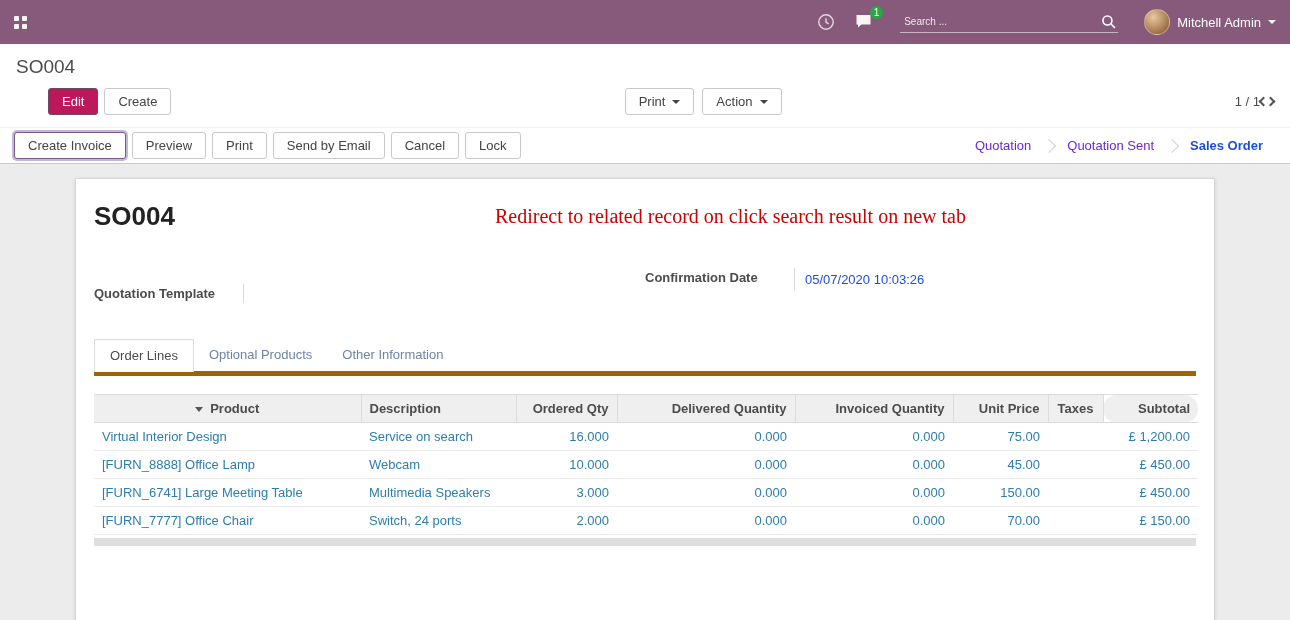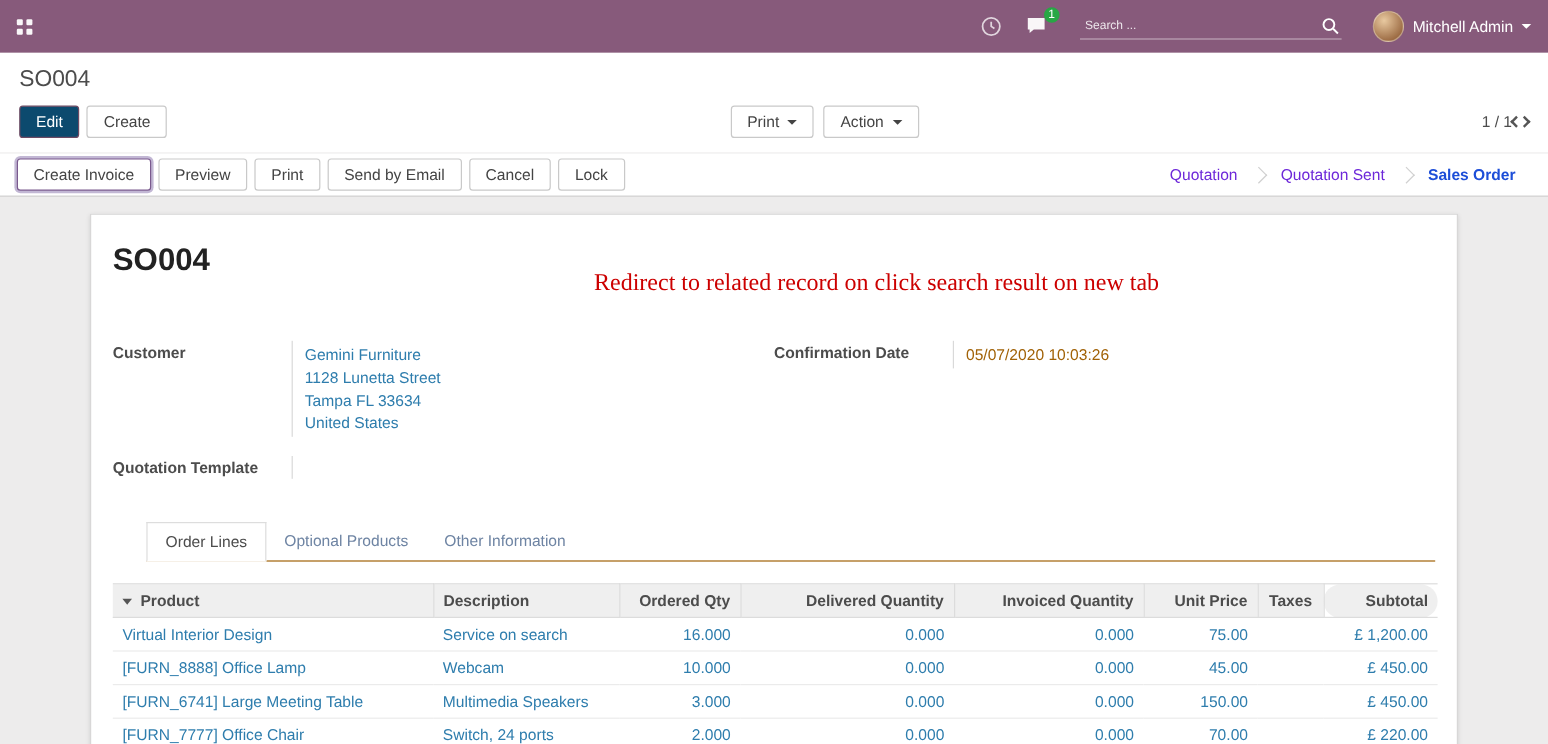--- a/index.html
+++ b/index.html
@@ -24,21 +24,21 @@
   .avatar { width:26px; height:26px; border-radius:50%; background:radial-gradient(circle at 35% 30%, #e8c9a0, #9c6b43 75%); border:1px solid rgba(255,255,255,.35); flex:0 0 26px; }
   .user-menu { display:flex; align-items:center; gap:7px; margin-left:10px; cursor:pointer; color:#fff; }
   .caret { display:inline-block; width:0; height:0; border-left:4px solid transparent; border-right:4px solid transparent; border-top:4px solid currentColor; }
 
   
   .control-panel { background:#fff; padding:12px 16px 12px; }
   .cp-title { font-size:19px; color:#4c4c4c; margin:0 0 10px 0; font-weight:normal; }
   .cp-row { display:flex; align-items:center; }
   .btn { display:inline-flex; align-items:center; gap:7px; background:#fff; border:1px solid #c9c9c9; border-radius:3px;
          padding:5px 13px; font-size:13px; color:#444; cursor:pointer; font-family:inherit; white-space:nowrap; }
-  .btn-primary { background:#0c4a6e; border-color:#6d4a63; color:#fff; }
+  .btn-primary { background:#be185d; border-color:#6d4a63; color:#fff;margin-left:32px; }
   .btn-group { display:flex; gap:6px; }
   .cp-center { flex:1; display:flex; justify-content:center; gap:8px; }
   .pager { display:flex; align-items:center; color:#4c4c4c; }
   .chev { display:inline-block; width:7px; height:7px; border-top:2px solid #555; border-right:2px solid #555; cursor:pointer; }
   .chev-left { transform:rotate(-135deg); }
   .chev-right { transform:rotate(45deg); }
 
   
   .statusbar { background:#fff; border-top:1px solid #efefef; border-bottom:1px solid #c9c9c9;
                display:flex; justify-content:space-between; align-items:center; padding:4px 14px; }
@@ -48,37 +48,37 @@
   .sb-state { padding:4px 13px; color:#6d28d9; cursor:pointer; }
   .sb-state.active { color:#1d4ed8; font-weight:bold; }
   .sb-chev { display:inline-block; width:10px; height:10px; border-top:1px solid #d0d0d0; border-right:1px solid #d0d0d0; transform:rotate(45deg); }
 
   
   .content { flex:1; background:#edecec; display:flex; justify-content:center; padding-top:14px; overflow:hidden; }
   .sheet { width:1140px; min-height:620px; background:#fff; border:1px solid #d8d7d7; box-shadow:0 1px 4px rgba(0,0,0,.12); padding:22px 18px; }
 
   .sheet-header { display:flex; align-items:flex-start; margin-bottom:36px; }
   .sheet-title { font-size:26px; font-weight:bold; color:#222; margin:0; }
-  .annotation { flex:1; text-align:center; font-family:"Liberation Serif", serif; font-size:20px; color:#cc0000; padding-top:4px; padding-left:90px;margin-top:20px; }
+  .annotation { flex:1; text-align:center; font-family:"Liberation Serif", serif; font-size:20px; color:#cc0000; padding-top:4px; padding-left:90px; }
 
   .group { display:grid; grid-template-columns:1fr 1fr; }
   .field-row { display:grid; grid-template-columns:150px 1fr; }
   .field-row.mt { margin-top:16px; }
   .flabel { font-weight:bold; color:#4c4c4c; border-right:1px solid #d9d9d9; padding:2px 8px 2px 0; }
   .fvalue { padding:2px 0 2px 10px; color:#2e7dad; line-height:19px; }
 
   
-  .tabs { margin-top:36px; border-bottom:1px solid #a16207; display:flex;margin-left:28px; }
+  .tabs { margin-top:36px; border-bottom:5px solid #a16207; display:flex; }
   .tab { padding:8px 15px; color:#6e84a3; cursor:pointer; }
   .tab.active { background:#fff; border:1px solid #ddd; border-bottom:1px solid #fff; margin-bottom:-1px; color:#4c4c4c; }
 
   
   table.olist { width:100%; border-collapse:collapse; margin-top:18px; font-size:13px; table-layout:fixed; }
   .olist thead th { background:#efefef; border:1px solid #dcdcdc; padding:6px 8px; text-align:left; font-weight:bold; color:#4c4c4c; cursor:pointer; }
-  .olist thead th:first-child { border-left:none; }
+  .olist thead th:first-child { border-left:none;text-align:center; }
   .olist thead th:last-child { border-right:none;border-radius:14px; }
   .olist th.num { text-align:right; }
   .olist th.ctr { text-align:center; }
   .olist tbody td { padding:6px 8px; border-bottom:1px solid #ebebeb; color:#2e7dad; cursor:pointer; overflow:hidden; white-space:nowrap; }
   .olist td.num { text-align:right; }
   .sort-caret { display:inline-block; width:0; height:0; border-left:4px solid transparent; border-right:4px solid transparent; border-top:5px solid #555; margin-right:7px; vertical-align:middle; }
   .col-product { width:267px; } .col-desc { width:155px; } .col-oqty { width:101px; }
   .col-dqty { width:178px; } .col-iqty { width:158px; } .col-price { width:95px; }
   .col-tax { width:55px; } .col-sub { width:95px; }
   .table-strip { height:8px; background:#dedede; margin-top:3px; }
@@ -175,39 +175,30 @@
   <div class="sheet">
 
     <div class="sheet-header">
       <h1 class="sheet-title">SO004</h1>
       <div class="annotation">Redirect to related record on click search result on new tab</div>
     </div>
 
     <div class="group">
 
       <div>
-        <div class="field-row">
-          <div class="flabel">Customer</div>
-          <div class="fvalue">
-            <div>Gemini Furniture</div>
-            <div>1128 Lunetta Street</div>
-            <div>Tampa FL 33634</div>
-            <div>United States</div>
-          </div>
-        </div>
         <div class="field-row mt">
           <div class="flabel">Quotation Template</div>
           <div class="fvalue"></div>
         </div>
       </div>
 
       <div>
         <div class="field-row">
           <div class="flabel">Confirmation Date</div>
-          <div class="fvalue" style="color:#a16207;">05/07/2020 10:03:26</div>
+          <div class="fvalue" style="color:#1d4ed8;">05/07/2020 10:03:26</div>
         </div>
       </div>
     </div>
 
     <div class="tabs">
       <div class="tab active">Order Lines</div>
       <div class="tab">Optional Products</div>
       <div class="tab">Other Information</div>
     </div>
 
@@ -268,20 +259,20 @@
           <td class="num">£ 450.00</td>
         </tr>
         <tr>
           <td>[FURN_7777] Office Chair</td>
           <td>Switch, 24 ports</td>
           <td class="num">2.000</td>
           <td class="num">0.000</td>
           <td class="num">0.000</td>
           <td class="num">70.00</td>
           <td></td>
-          <td class="num">£ 220.00</td>
+          <td class="num">£ 150.00</td>
         </tr>
       </tbody>
     </table>
     <div class="table-strip"></div>
 
   </div>
 </main>
 
 </body></html>

